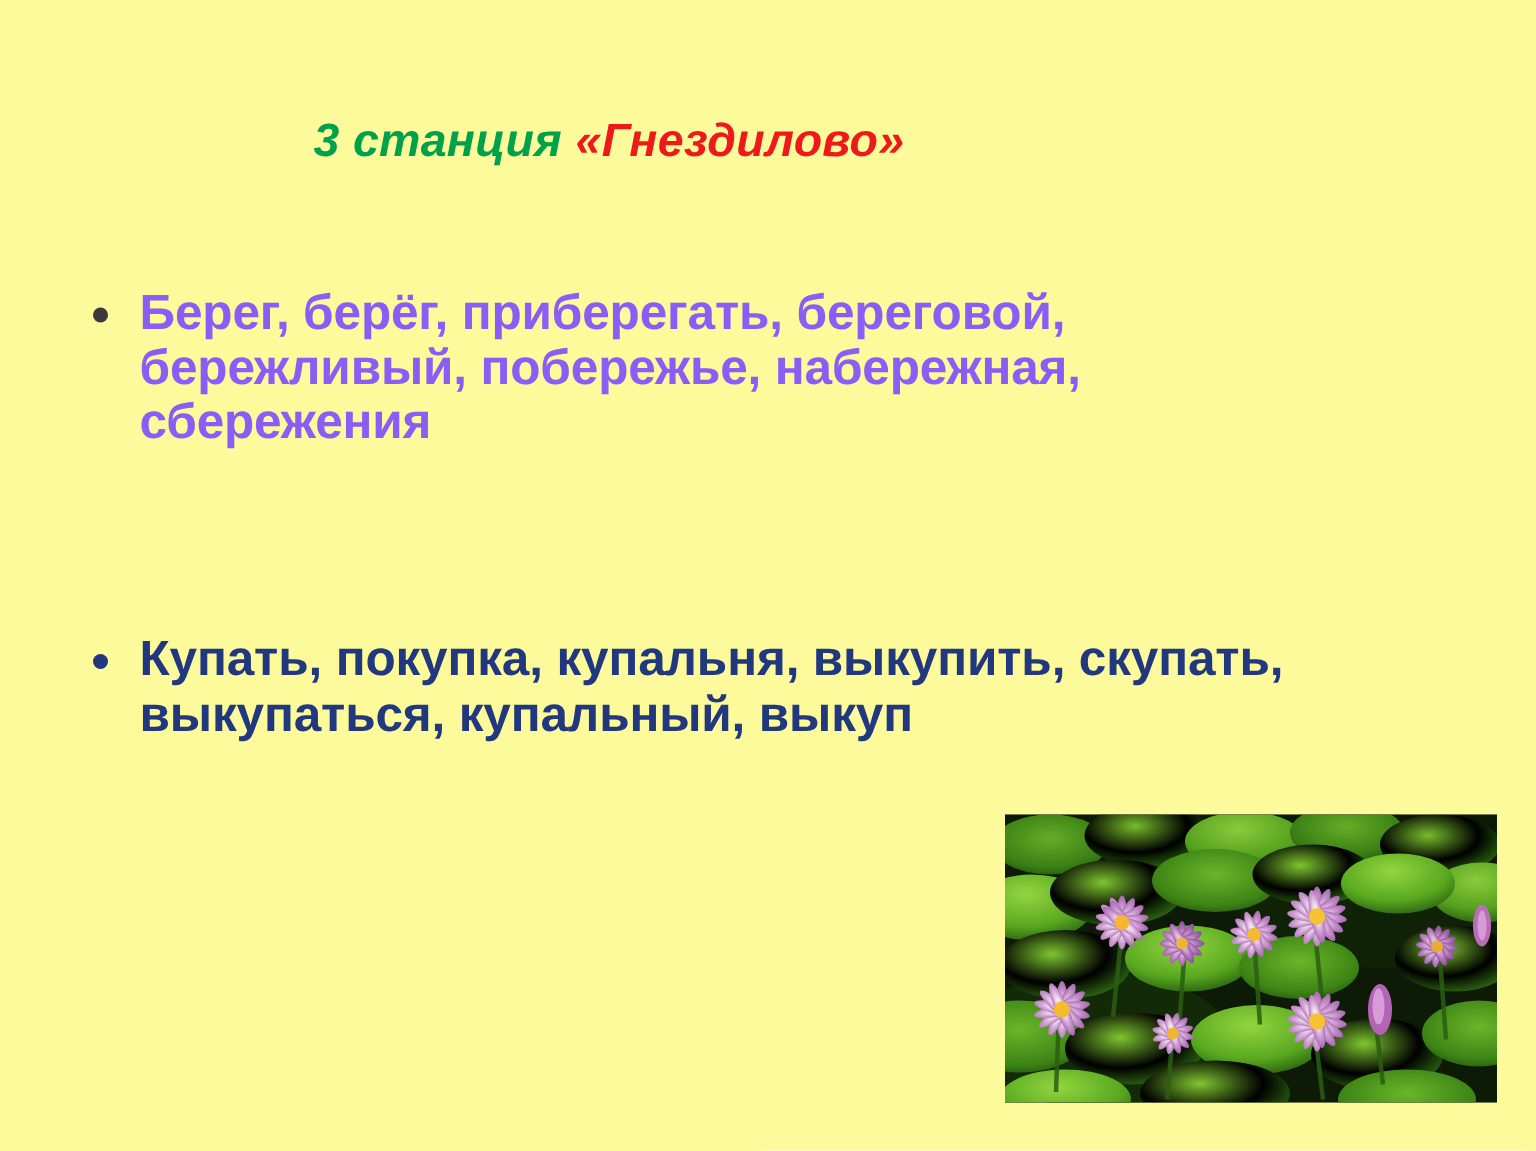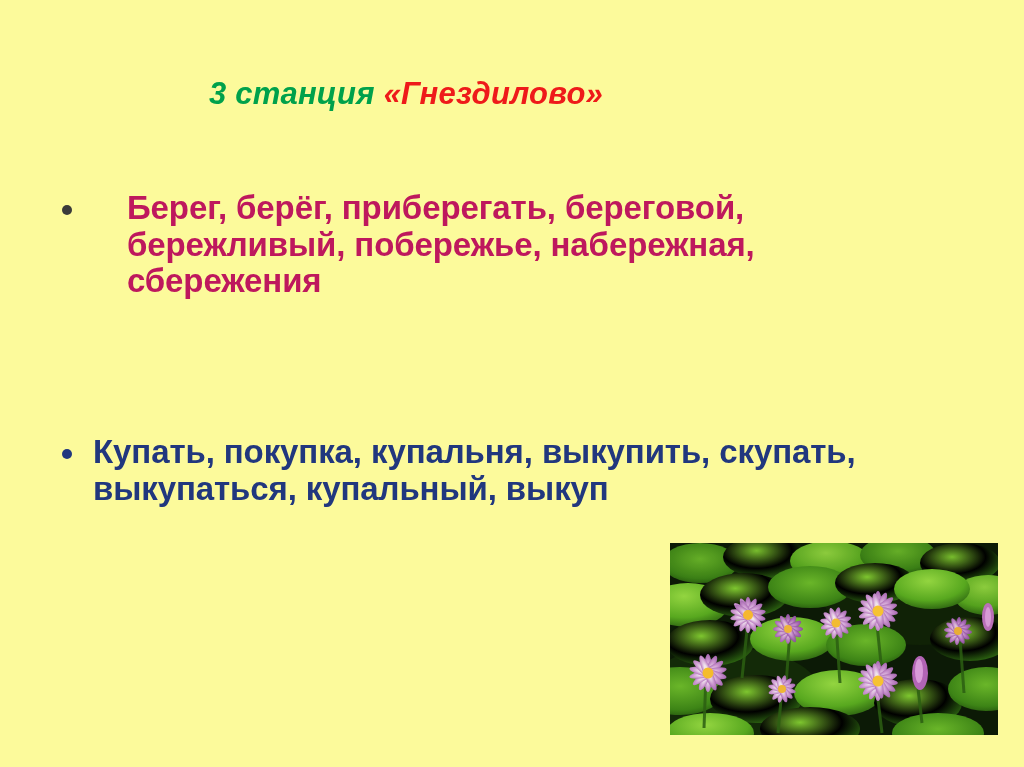--- a/index.html
+++ b/index.html
@@ -54,23 +54,23 @@
   }
   .bullet-text {
     font-size: 33px;
     font-weight: bold;
     line-height: 36.5px;
     letter-spacing: -0.1px;
   }
 
   #bullet-1 { left: 62px; top: 190px; width: 830px; }
   #bullet-1 .bullet-dot  { background: #3A3A3A; }
-  #bullet-1 .bullet-text { color: #be185d; margin-left: 34px; }
-
-  #bullet-2 { left: 62px; top: 434px; width: 880px; justify-content: center; }
+  #bullet-1 .bullet-text { color: #8b5cf6; }
+
+  #bullet-2 { left: 62px; top: 421px; width: 880px; justify-content: center; }
   #bullet-2 .bullet-dot  { background: #21377E; }
   #bullet-2 .bullet-text { color: #21377E; }
 
   
   #lily-photo {
     position: absolute;
     left: 670px;
     top: 543px;
     width: 328px;
     height: 192px;

